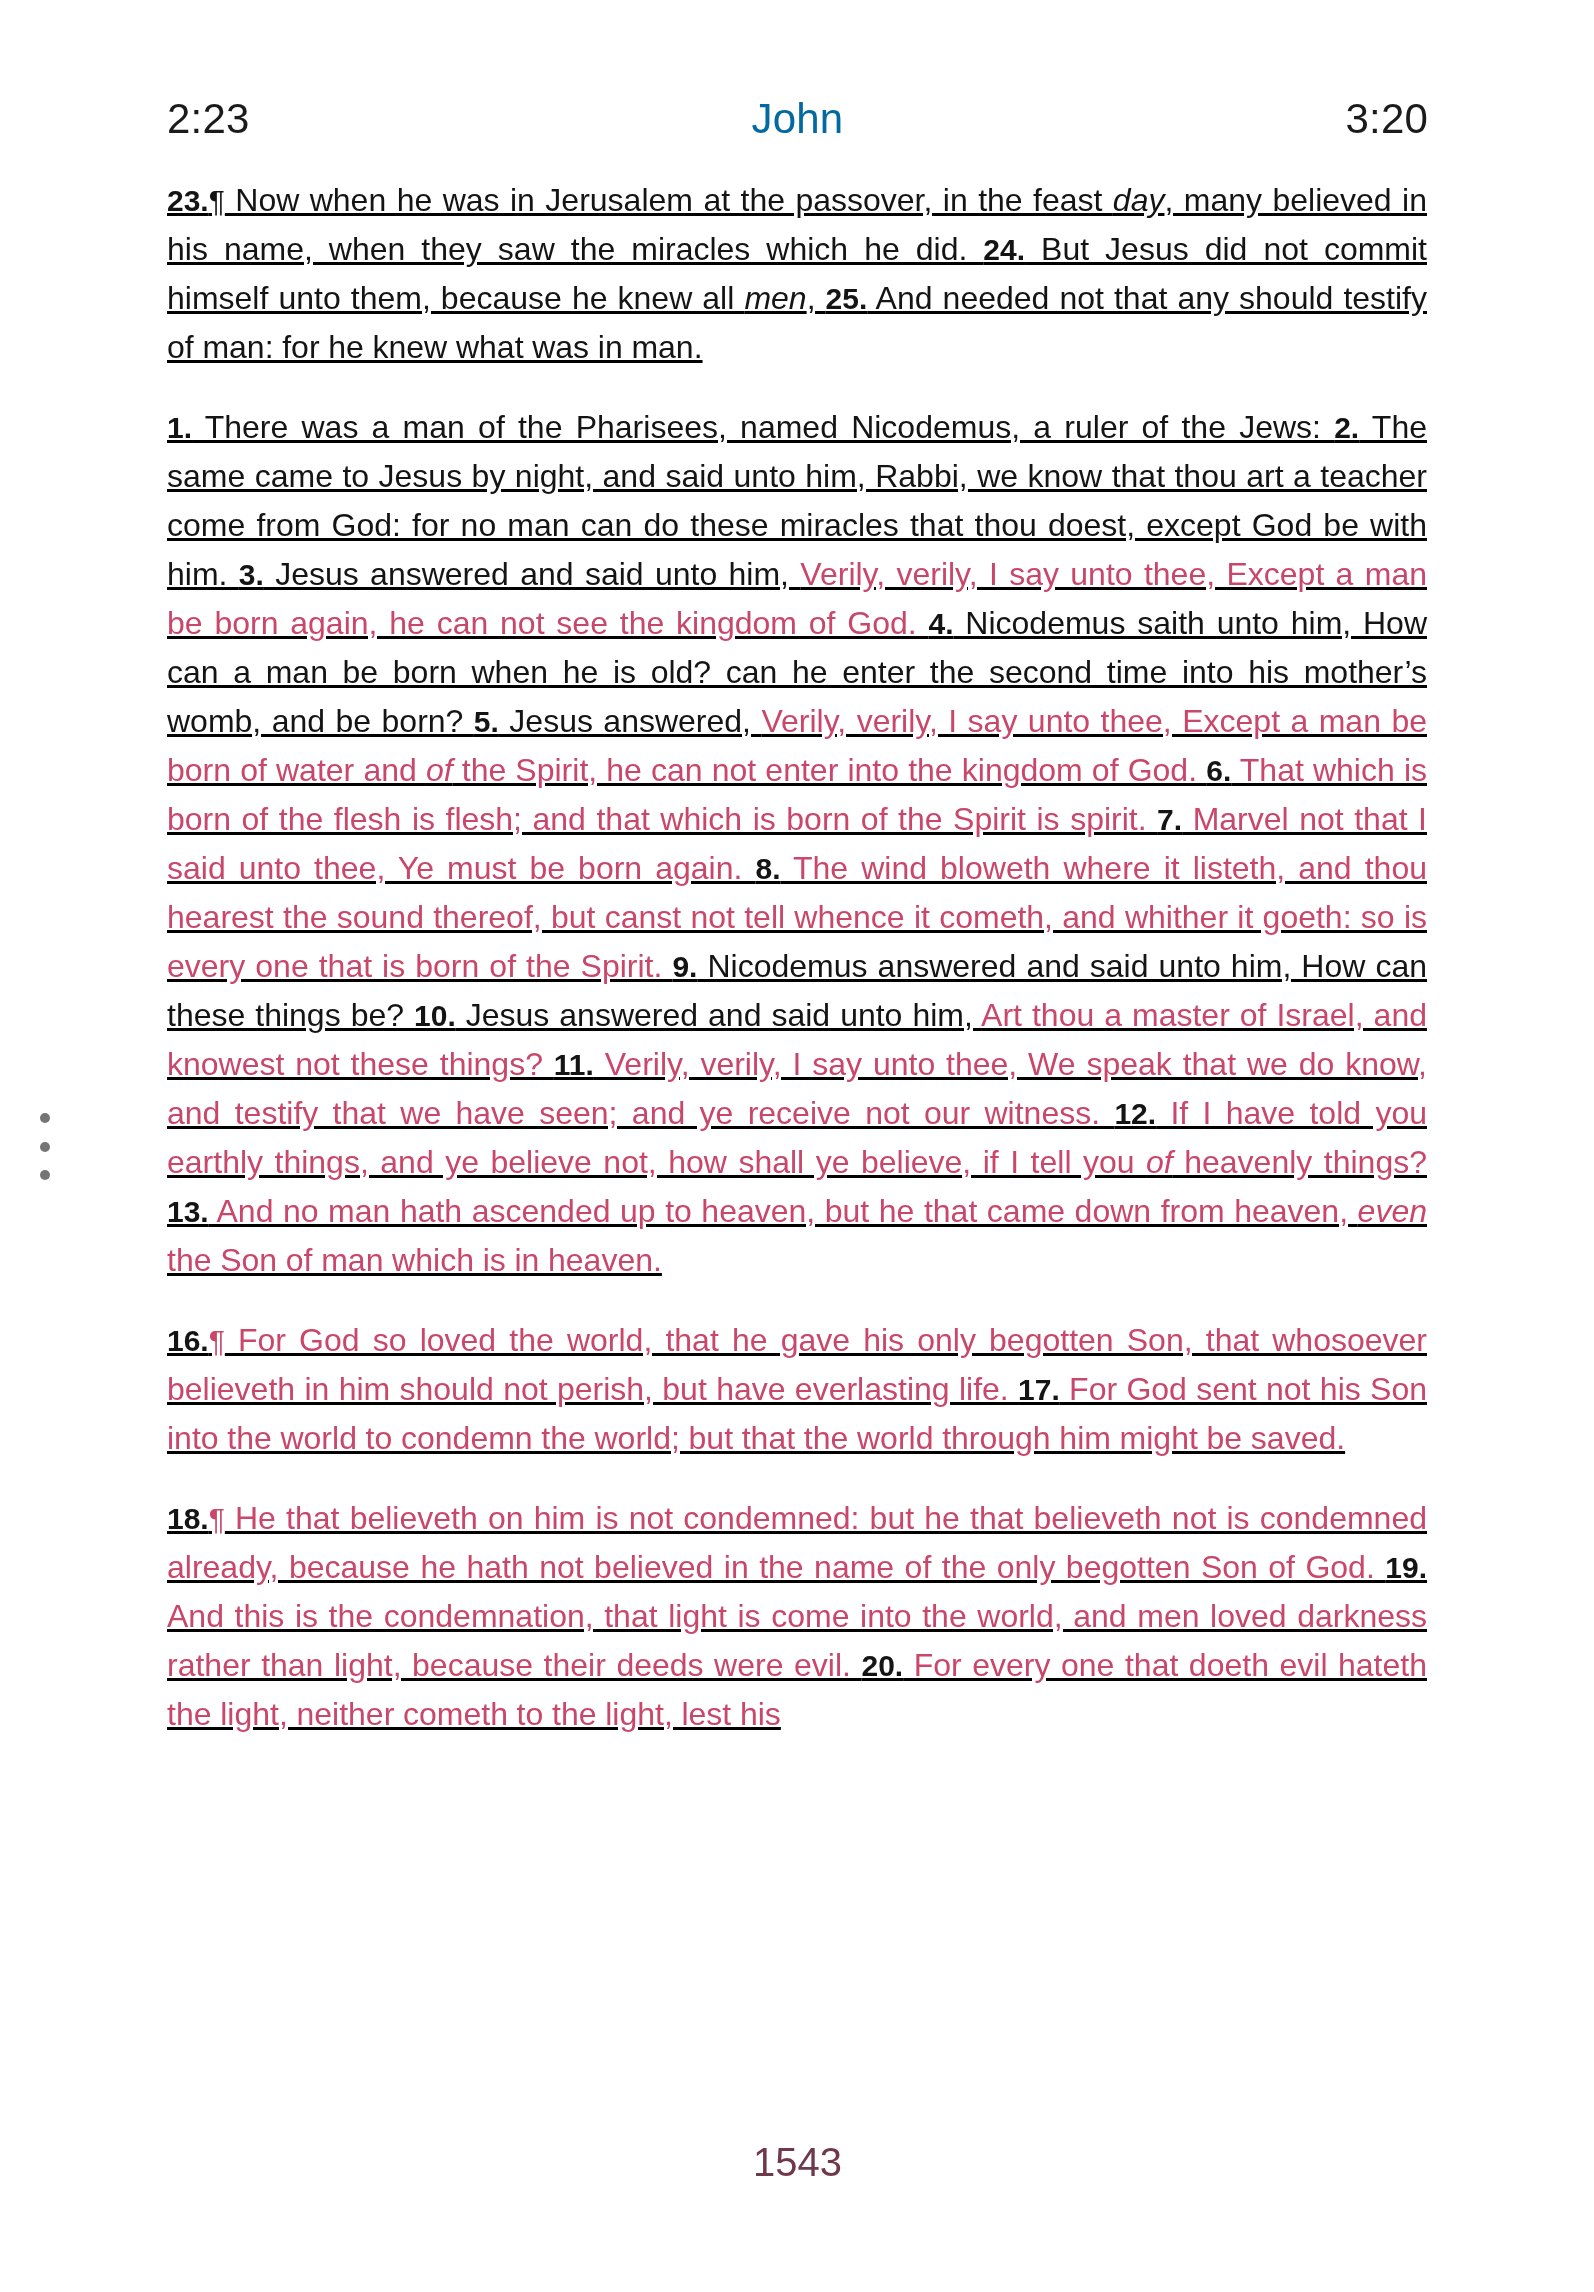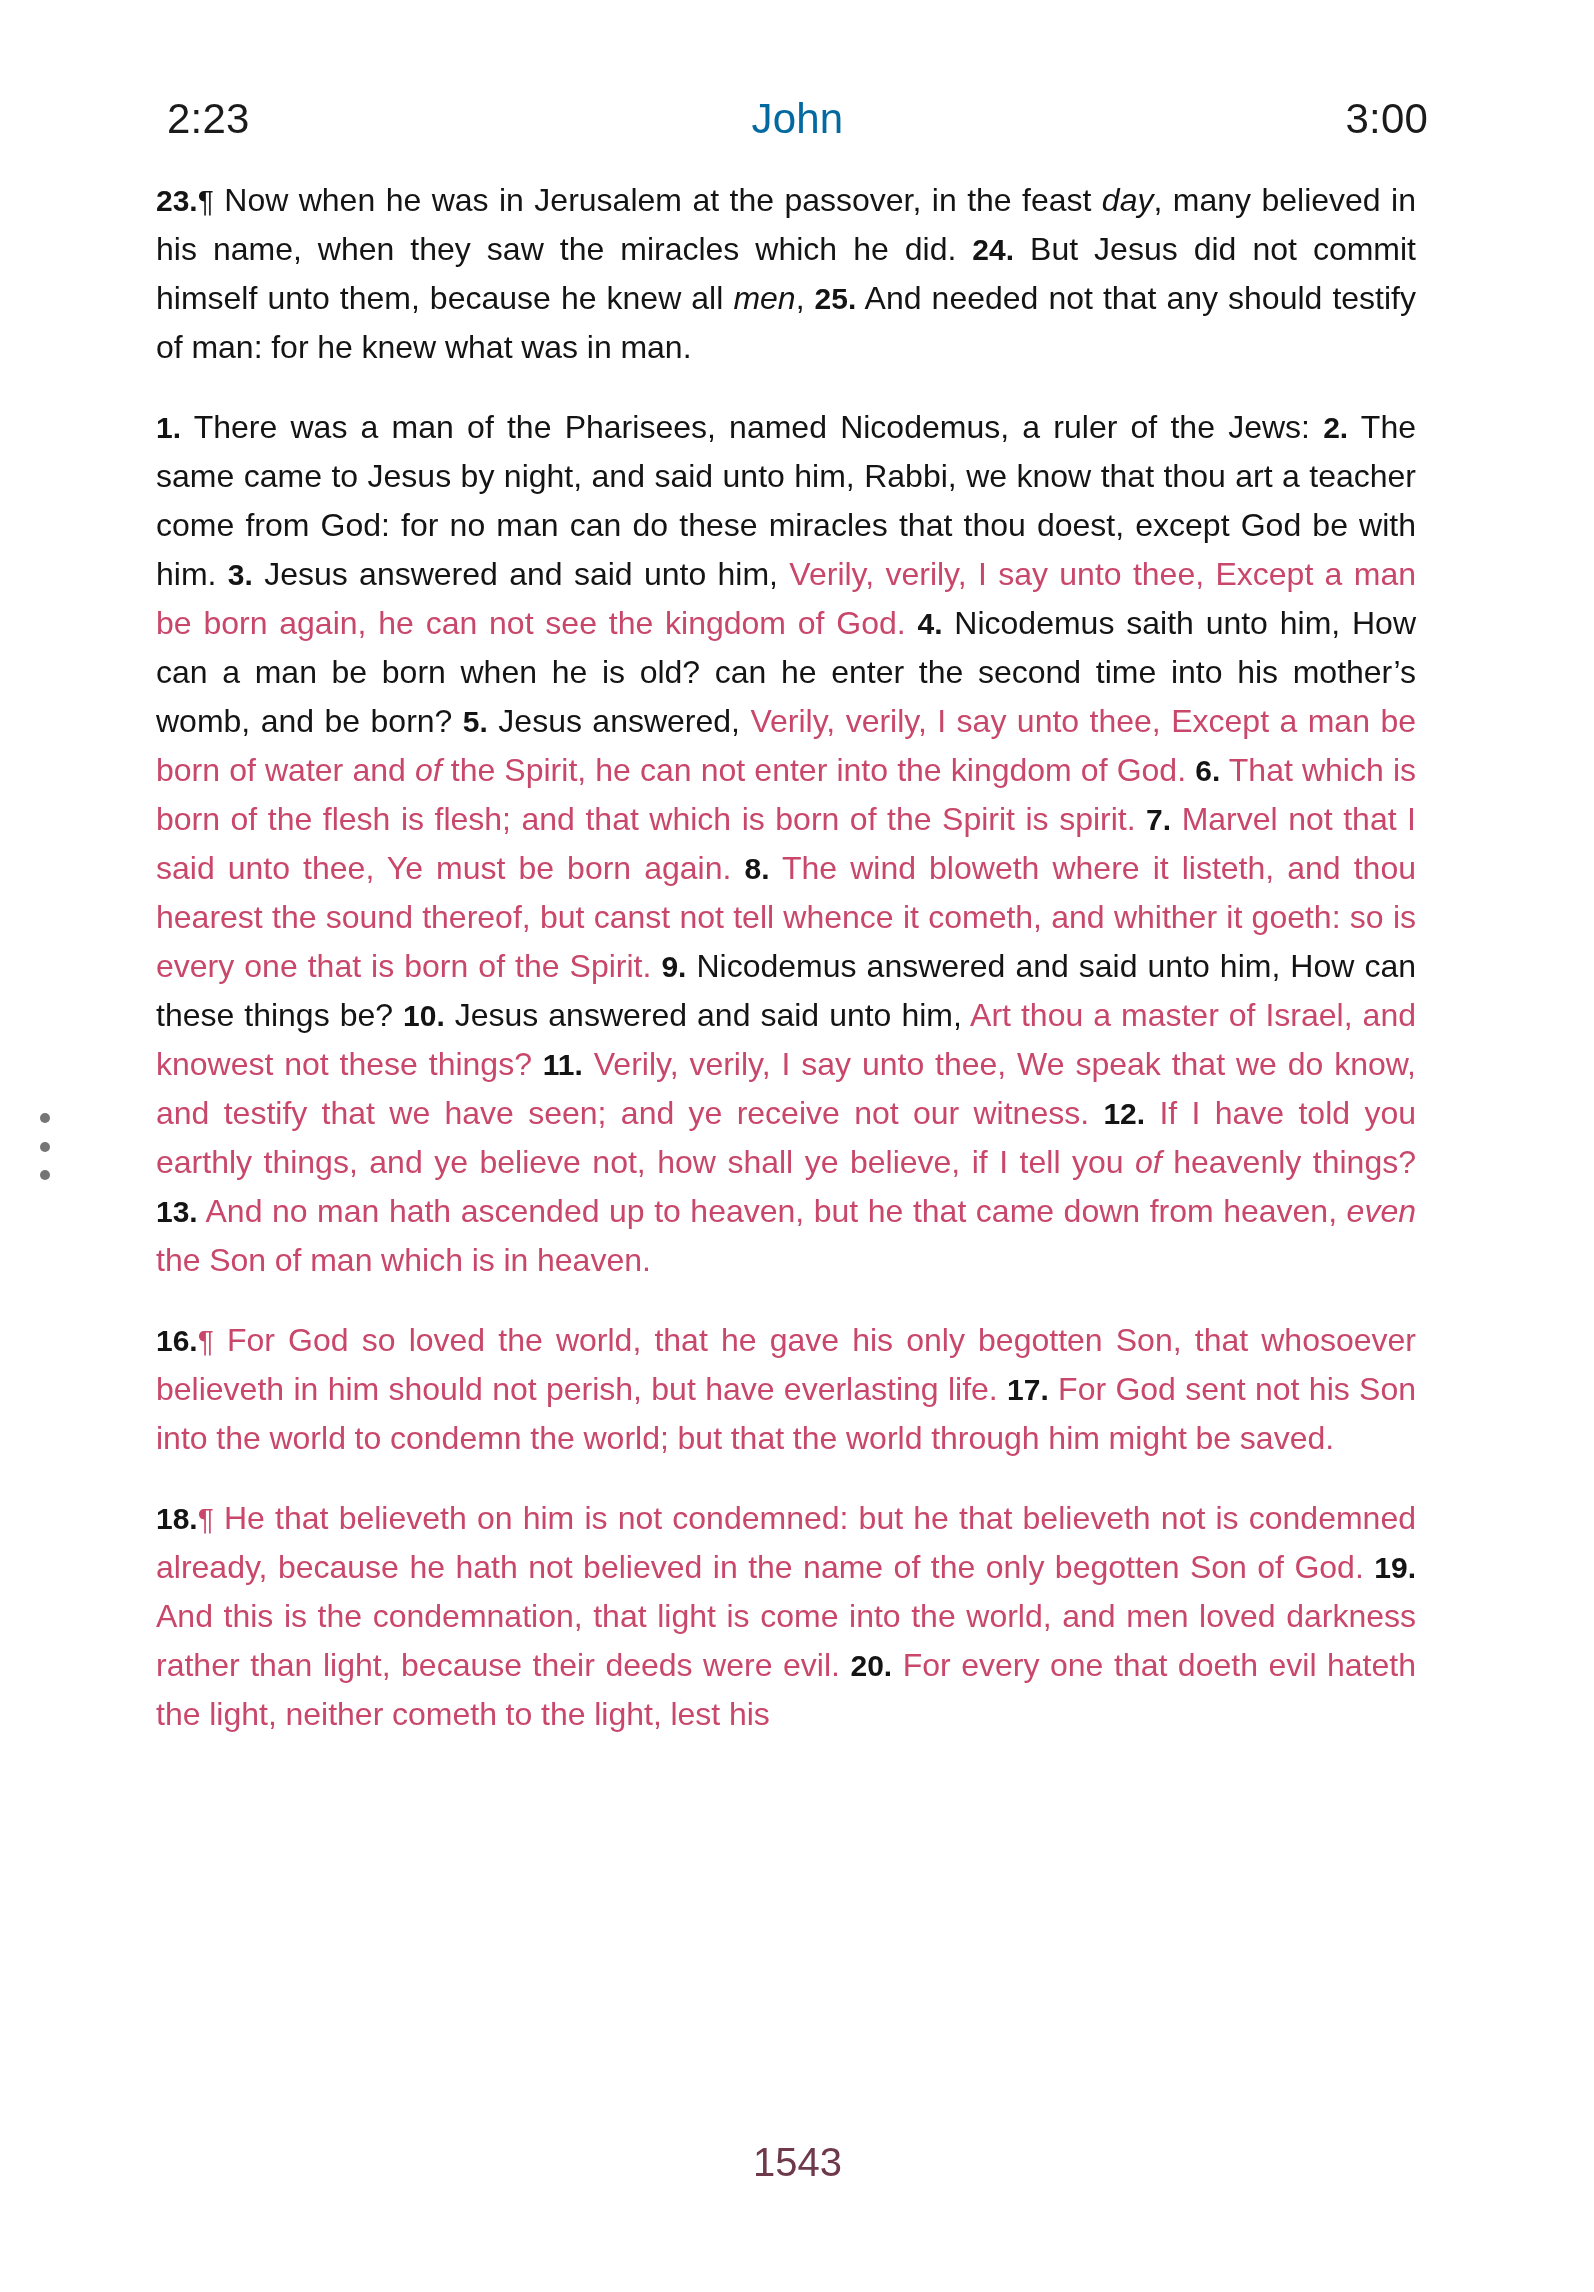--- a/index.html
+++ b/index.html
@@ -64,23 +64,24 @@
   .side-menu .dot {
     width: 10px;
     height: 10px;
     border-radius: 50%;
     background: #757575;
   }
 
   
   .column {
     position: absolute;
-    left: 156px;
+    left: 167px;
     top: 176px;
     width: 1260px;
+    text-decoration: underline;
   }
 
   p.verse-para {
     margin: 0 0 31px 0;
     font-size: 32px;
     line-height: 49px;
     color: #141414;
     text-align: justify;
     text-justify: inter-word;
     hyphens: none;
@@ -125,21 +126,21 @@
   }
 </style>
 </head>
 <body>
 
 <div class="page">
 
   <div class="running-head">
     <span class="head-left">2:23</span>
     <span class="head-center">John</span>
-    <span class="head-right">3:00</span>
+    <span class="head-right">3:20</span>
   </div>
 
   <div class="side-menu">
     <span class="dot"></span>
     <span class="dot"></span>
     <span class="dot"></span>
   </div>
 
   <div class="column">
 

